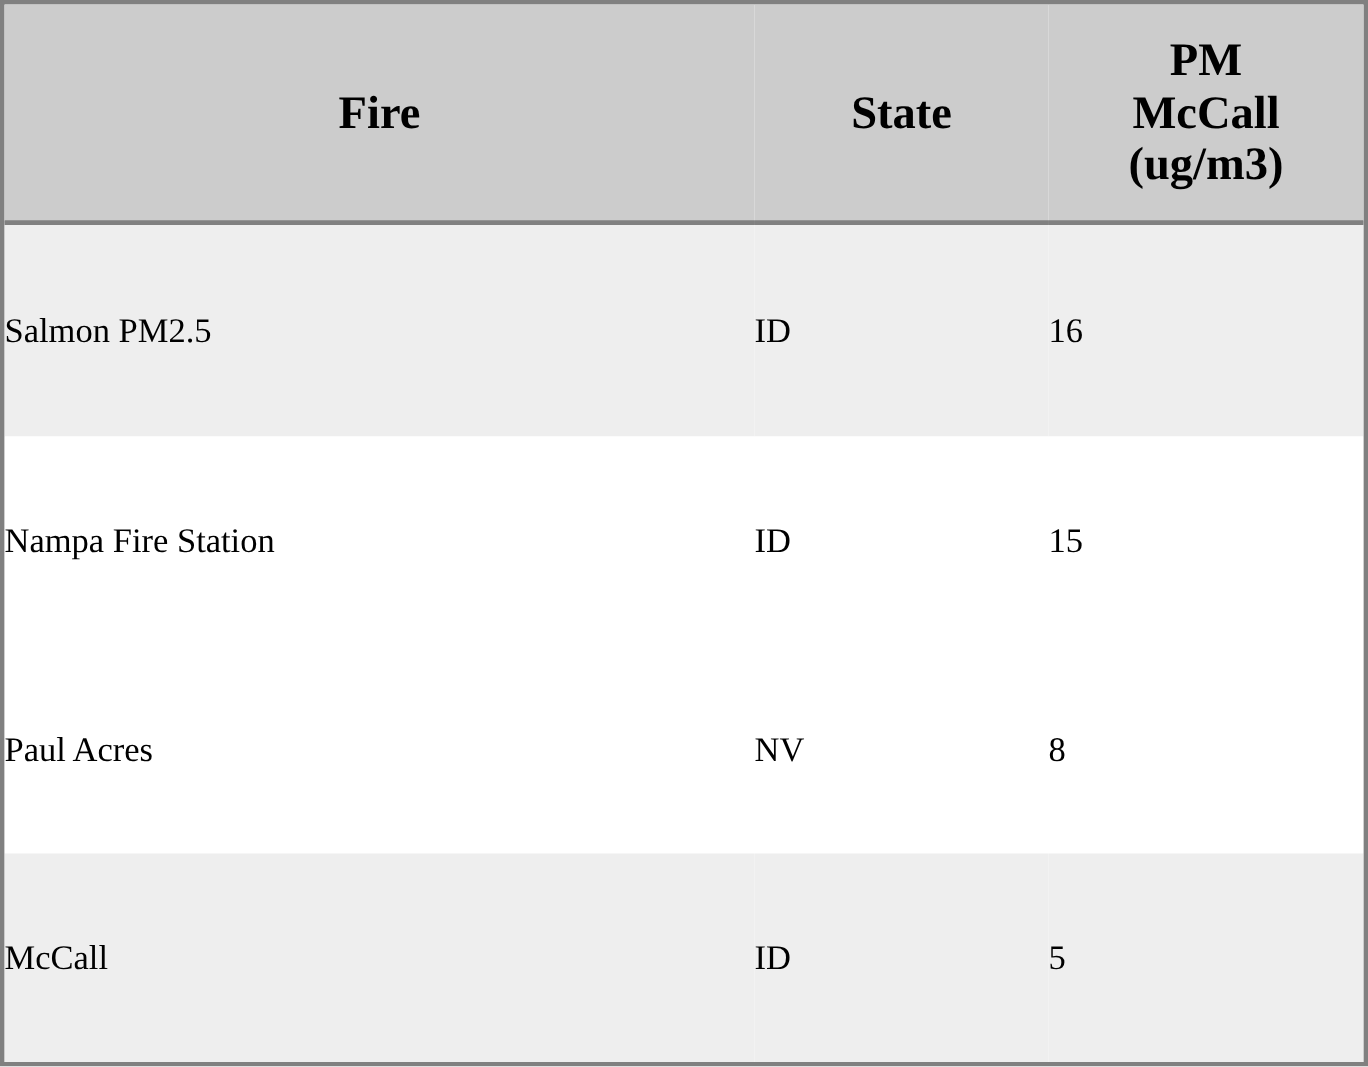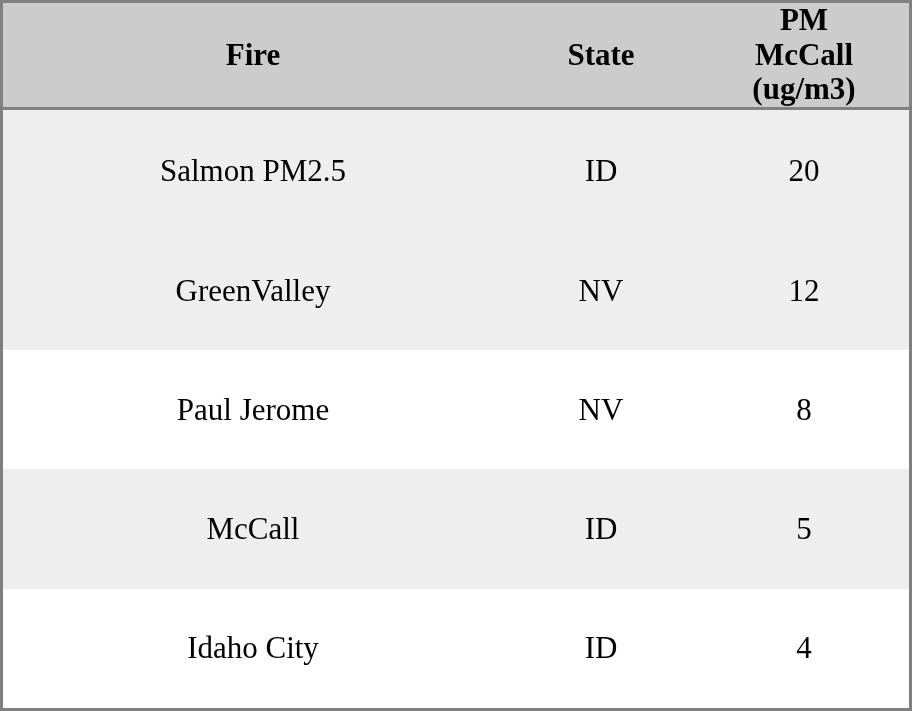--- a/index.html
+++ b/index.html
@@ -28,28 +28,27 @@
   }
   table.data-table thead th {
     background: #cccccc;
     color: #000000;
     font-family: "Liberation Serif", serif;
     font-weight: bold;
     font-size: 31px;
     line-height: 1.12;
     text-align: center;
     vertical-align: middle;
-    padding: 0 6px;
+    padding: 20px 6px;
     border-bottom: 3px solid #808080;
   }
   table.data-table tbody td {
     font-family: "Liberation Serif", serif;
-    font-size: 31px;
+    font-size: 23px;
     color: #000000;
-    text-align: center;
     vertical-align: middle;
     padding: 0;
     height: 58px;
   }
   table.data-table tbody tr.odd td {
     background: #eeeeee;
   }
   table.data-table tbody tr.even td {
     background: #ffffff;
   }
@@ -79,37 +78,32 @@
           <div>PM</div>
           <div>McCall</div>
           <div>(ug/m3)</div>
         </th>
       </tr>
     </thead>
     <tbody>
       <tr class="odd">
         <td>Salmon PM2.5</td>
         <td>ID</td>
-        <td>20</td>
-      </tr>
-      <tr class="odd">
-        <td>GreenValley</td>
-        <td>NV</td>
-        <td>12</td>
+        <td>16</td>
       </tr>
       <tr class="even">
-        <td>Paul Jerome</td>
+        <td>Nampa Fire Station</td>
+        <td>ID</td>
+        <td>15</td>
+      </tr>
+      <tr class="even">
+        <td>Paul Acres</td>
         <td>NV</td>
         <td>8</td>
       </tr>
       <tr class="odd">
         <td>McCall</td>
         <td>ID</td>
         <td>5</td>
       </tr>
-      <tr class="even">
-        <td>Idaho City</td>
-        <td>ID</td>
-        <td>4</td>
-      </tr>
     </tbody>
   </table>
 </div>
 
 </body></html>

